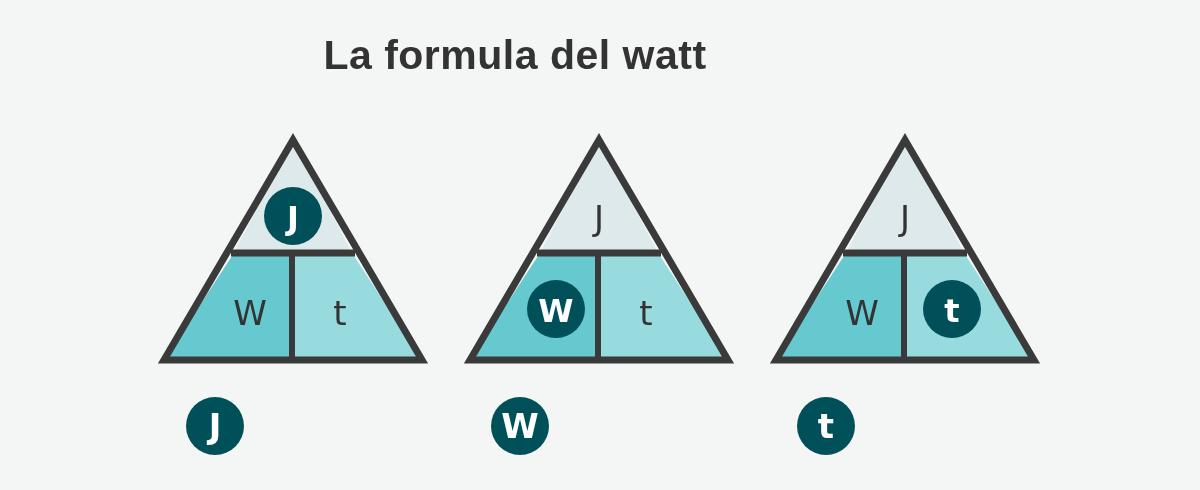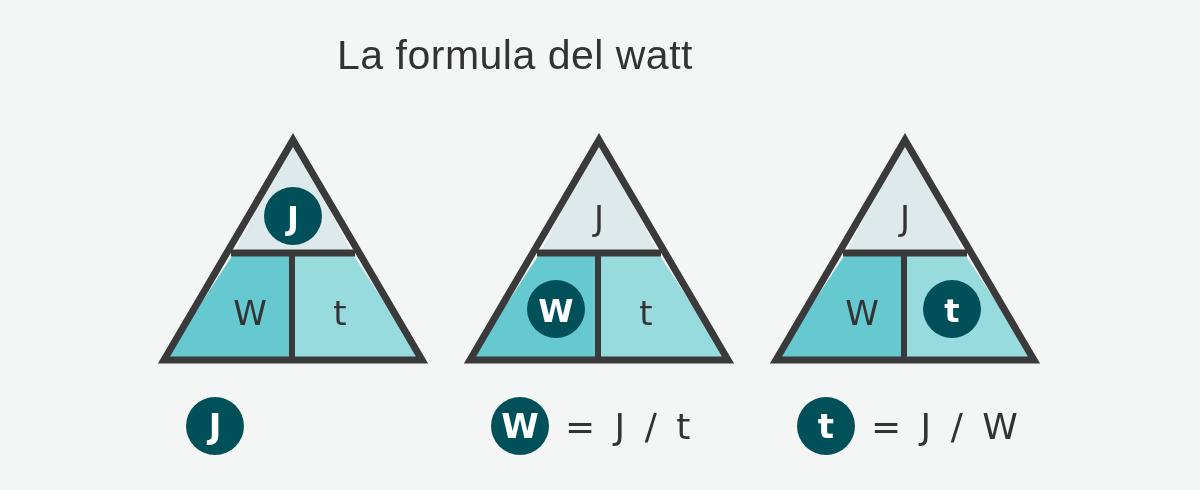--- a/index.html
+++ b/index.html
@@ -2,21 +2,21 @@
 <html><head>
 <meta charset="utf-8">
 <style>
   html, body { margin: 0; padding: 0; }
   body {
     width: 1200px; height: 490px; background: #f4f6f6; overflow: hidden;
     position: relative; font-family: "Liberation Sans", "DejaVu Sans", sans-serif;
   }
   .title {
     position: absolute; left: 0; top: 32px; width: 1030px; text-align: center;
-    font-size: 41px; font-weight: normal; color: #333333; letter-spacing: 0.5px;
+    font-size: 41px; font-weight: bold; color: #333333; letter-spacing: 0.5px;
   }
   svg.diagram { position: absolute; left: 0; top: 0; }
   .tri-label { font-family: "DejaVu Sans", sans-serif; font-size: 34px; fill: #333333; }
   .tri-label-hl { font-family: "DejaVu Sans", sans-serif; font-size: 32px; font-weight: bold; fill: #ffffff; }
   .formula {
     position: absolute; top: 398px; height: 56px; display: flex; align-items: center;
     font-family: "DejaVu Sans", sans-serif; color: #333333; font-size: 36px;
   }
   .badge {
     width: 58px; height: 58px; border-radius: 50%; background: #00505a; color: #fff;
@@ -71,19 +71,17 @@
     <text x="952" y="322" text-anchor="middle" class="tri-label-hl">t</text>
   </g>
 </svg>
 
 <div class="formula" style="left:186px;">
   <div class="badge">J</div>
 </div>
 
 <div class="formula" style="left:491px;">
   <div class="badge">W</div>
-  <span class="expr">= J / t</span>
 </div>
 
 <div class="formula" style="left:797px;">
   <div class="badge">t</div>
-  <span class="expr">= J / W</span>
 </div>
 
 </body></html>

